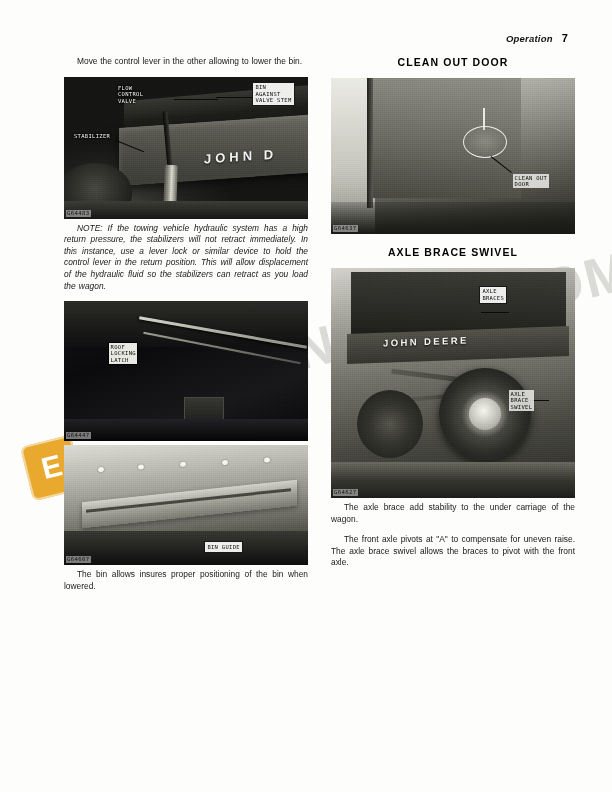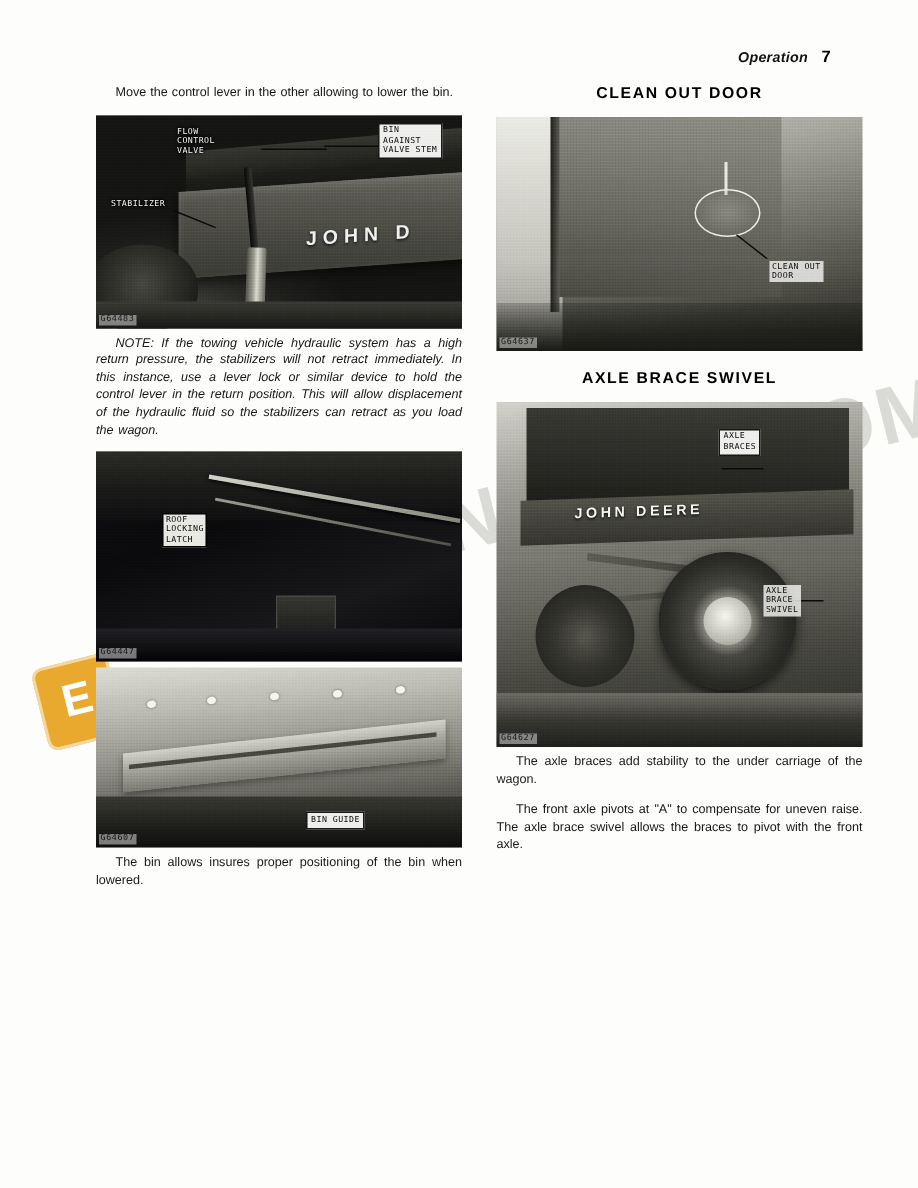--- a/index.html
+++ b/index.html
@@ -18,21 +18,21 @@
   .page {
     position: absolute;
     inset: 0;
     background: #fdfdfb;
   }
 
   
   .header {
     position: absolute;
     top: 32px;
-    right: 58px;
+    right: 44px;
     font-size: 9.5px;
     letter-spacing: .2px;
   }
   .header .sect {
     font-style: italic;
     font-weight: 600;
     color: #111;
   }
   .header .pageno {
     font-weight: bold;
@@ -484,17 +484,17 @@
 
       <div class="leader" style="left:196px; top:132px; width:22px;"></div>
       <div class="callout onlight" style="left:178px; top:122px;">AXLE
 BRACE
 SWIVEL</div>
 
       <div class="grain"></div>
       <div class="figcode">G64627</div>
     </div>
 
-    <p class="caption">The axle braces add stability to the under carriage of the wagon.</p>
+    <p class="caption">The axle brace add stability to the under carriage of the wagon.</p>
     <p class="body">The front axle pivots at "A" to compensate for uneven raise. The axle brace swivel allows the braces to pivot with the front axle.</p>
   </div>
 
 </div>
 
 </body></html>

